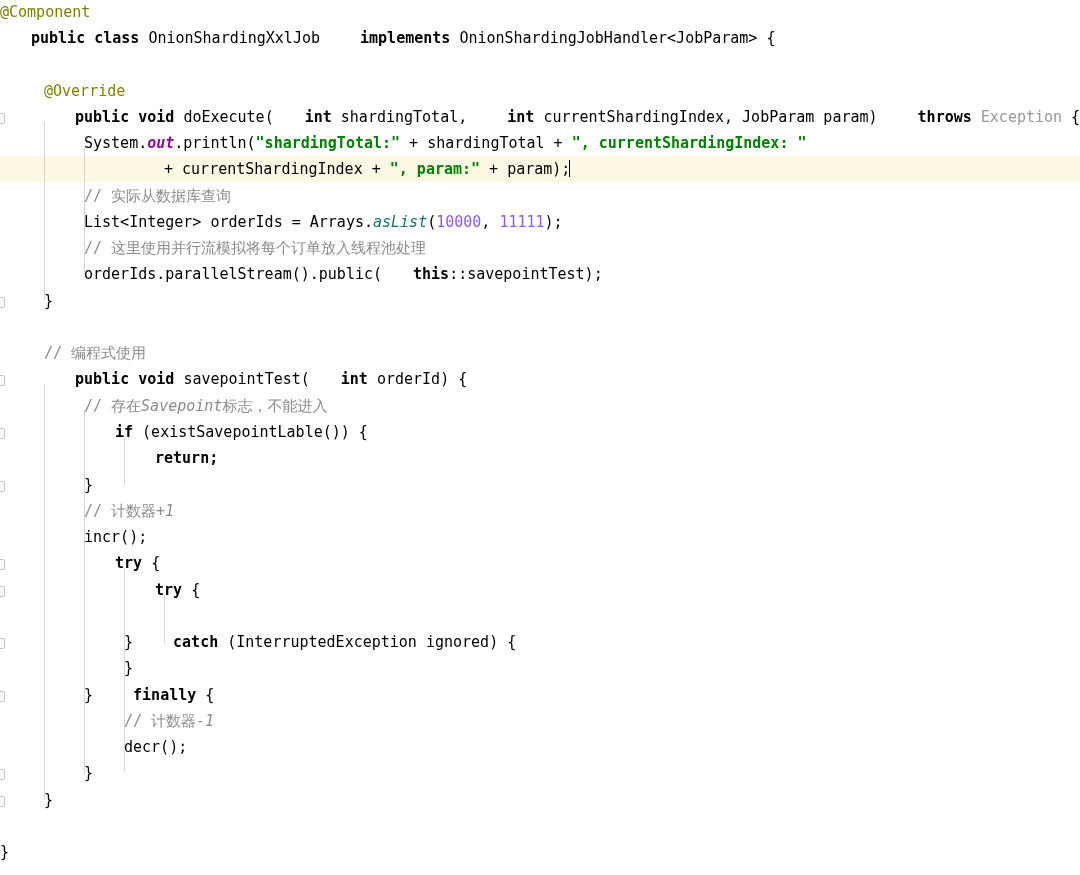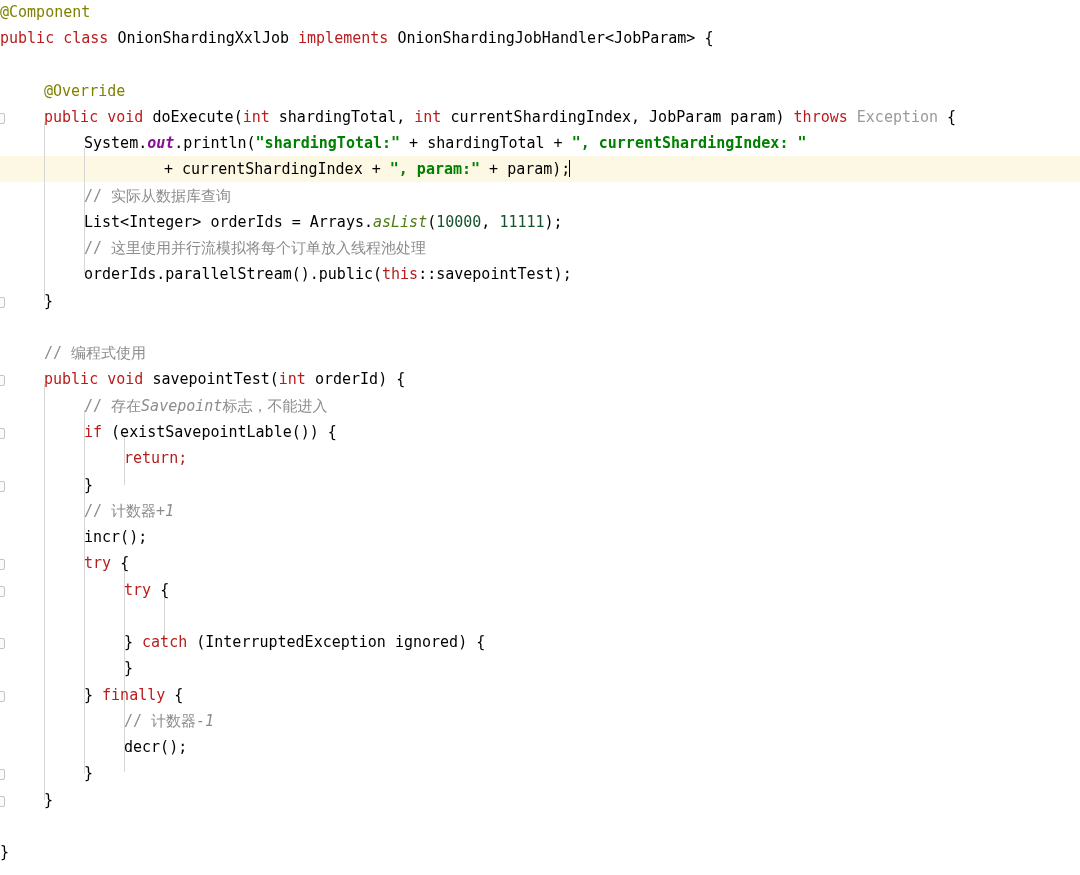--- a/index.html
+++ b/index.html
@@ -74,29 +74,29 @@
     line-height: 26px;
     white-space: pre;
     font-size: 15px;
     font-family: "DejaVu Sans Mono", "Liberation Mono", monospace;
     color: #000000;
     letter-spacing: 0;
   }
 
   
   .t-plain    { color: #000000; }
-  .t-kw       { color: #b91c1c; font-weight: normal; }
+  .t-kw       { color: #000000; font-weight: bold; margin-left: 31px; }
   .t-anno     { color: #808000; }
   .t-str      { color: #008000; font-weight: bold; }
-  .t-num      { color: #14532d; }
+  .t-num      { color: #8b5cf6; }
   .t-cmt      { color: #8c8c8c; }
   .t-cmt-i    { color: #8c8c8c; font-style: italic; }
   .t-static   { color: #871094; font-weight: bold; font-style: italic; }
   .t-grey     { color: #999999; }
-  .t-method-i { font-style: italic; color: #4d7c0f; }
+  .t-method-i { font-style: italic; color: #0f766e; }
 
   .hint {
     color: #9a9a9a;
     background: #efefef;
     border-radius: 7px;
     padding: 1px 4px;
     font-size: 13.5px;
   }
 
   .caret {

